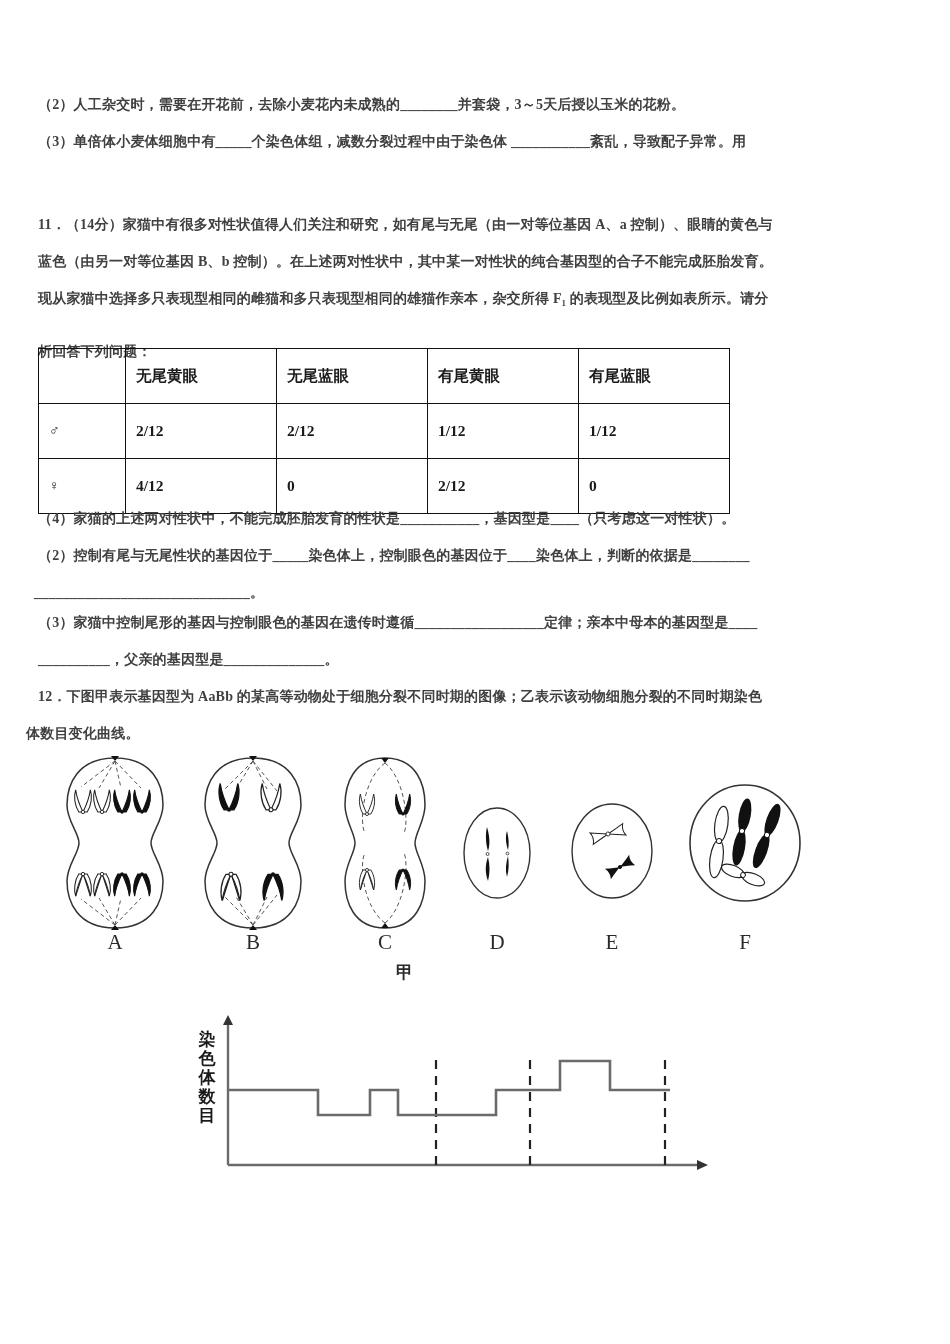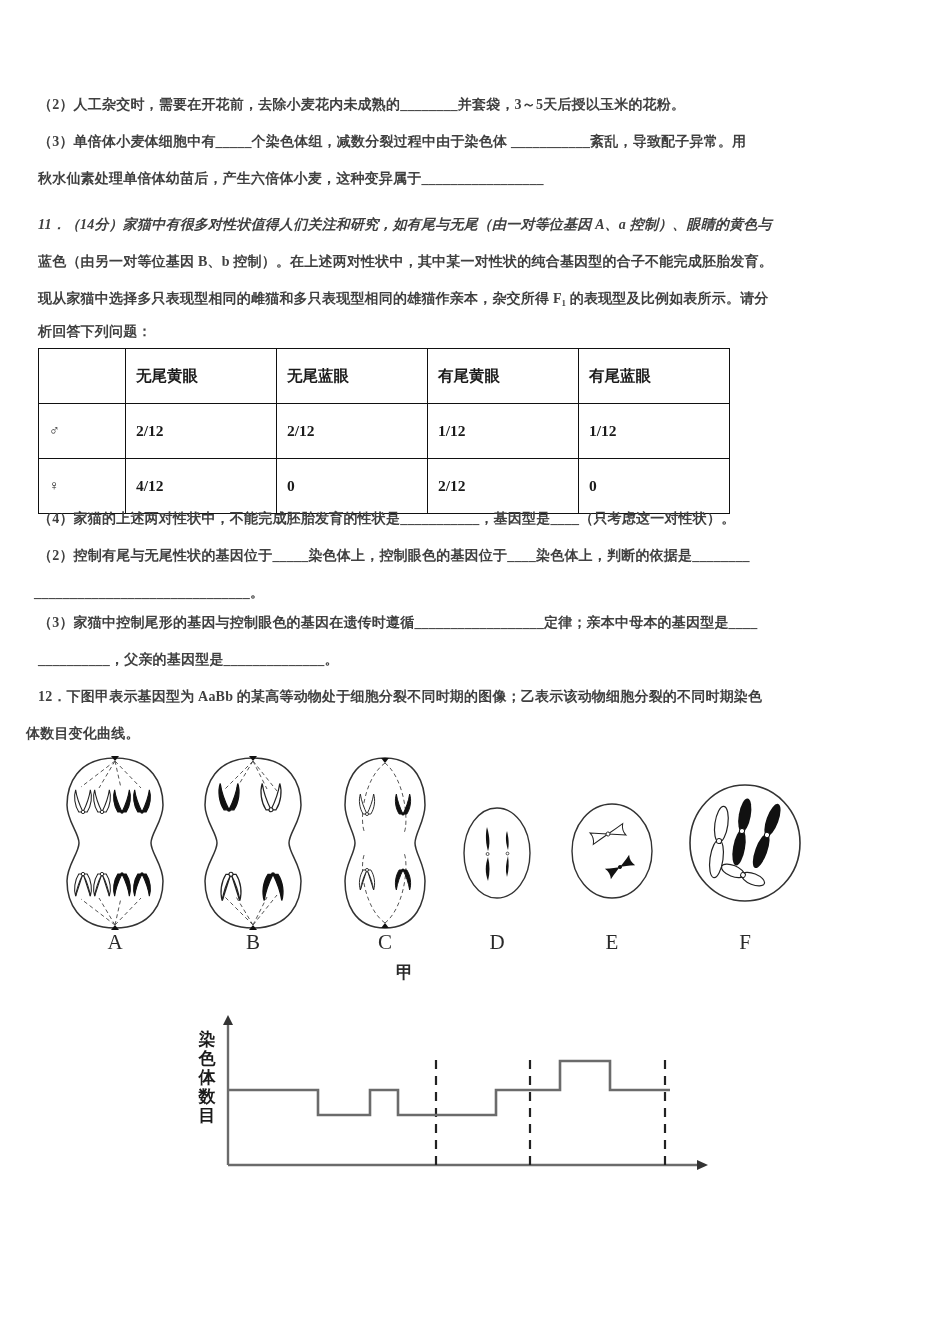--- a/index.html
+++ b/index.html
@@ -99,34 +99,31 @@
 <div class="page">
 
   <div class="para b" style="left:38px; top:86px; width:880px;">
     <span>（2）人工杂交时，需要在开花前，去除小麦花内未成熟的________并套袋，3～5天后授以玉米的花粉。</span>
   </div>
 
   <div class="para b" style="left:38px; top:123px; width:890px;">
     <span>（3）单倍体小麦体细胞中有_____个染色体组，减数分裂过程中由于染色体 ___________紊乱，导致配子异常。用</span>
   </div>
 
-  <div class="para b" style="left:38px; top:160px; width:890px;">
-    <span>秋水仙素处理单倍体幼苗后，产生六倍体小麦，这种变异属于_________________</span>
-  </div>
-
-  <div class="para b" style="left:38px; top:206px; width:890px;font-style:italic;">
+
+  <div class="para b" style="left:38px; top:206px; width:890px;">
     <span>11．（14分）家猫中有很多对性状值得人们关注和研究，如有尾与无尾（由一对等位基因 A、a 控制）、眼睛的黄色与</span>
   </div>
   <div class="para b" style="left:38px; top:280px; width:890px;">
     <span>现从家猫中选择多只表现型相同的雌猫和多只表现型相同的雄猫作亲本，杂交所得 F₁ 的表现型及比例如表所示。请分</span>
   </div>
   <div class="para b" style="left:38px; top:243px; width:890px;">
     <span>蓝色（由另一对等位基因 B、b 控制）。在上述两对性状中，其中某一对性状的纯合基因型的合子不能完成胚胎发育。</span>
   </div>
-  <div class="para b" style="left:38px; top:314px; width:890px;font-family:Liberation Mono, monospace;">
+  <div class="para b" style="left:38px; top:333px; width:890px;">
     <span>析回答下列问题：</span>
   </div>
 
   <table class="phen-table" style="left:38px; top:348px; width:592px;">
     <thead>
       <tr>
         <td class="corner"></td>
         <td class="hcell">无尾黄眼</td>
         <td class="hcell">无尾蓝眼</td>
         <td class="hcell">有尾黄眼</td>

